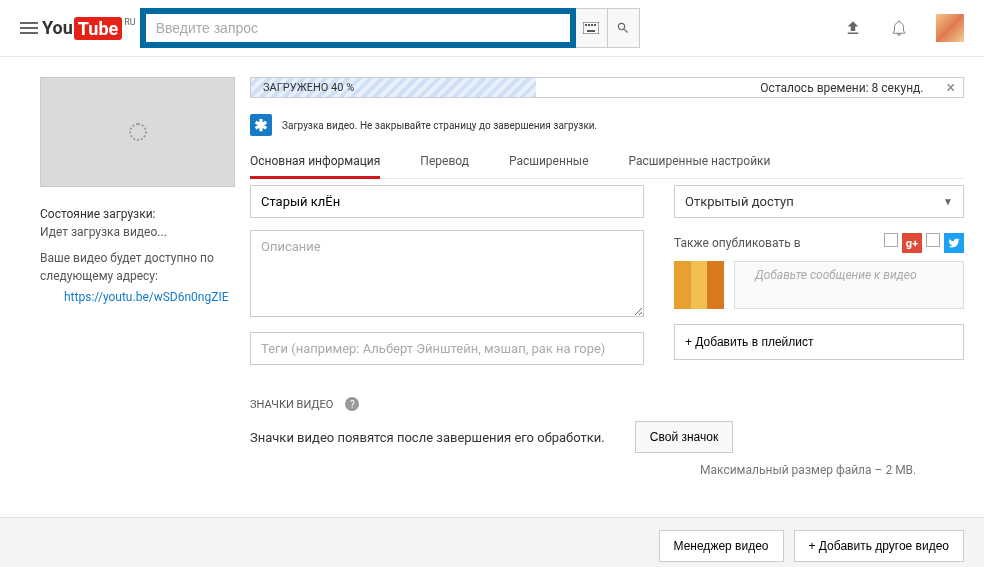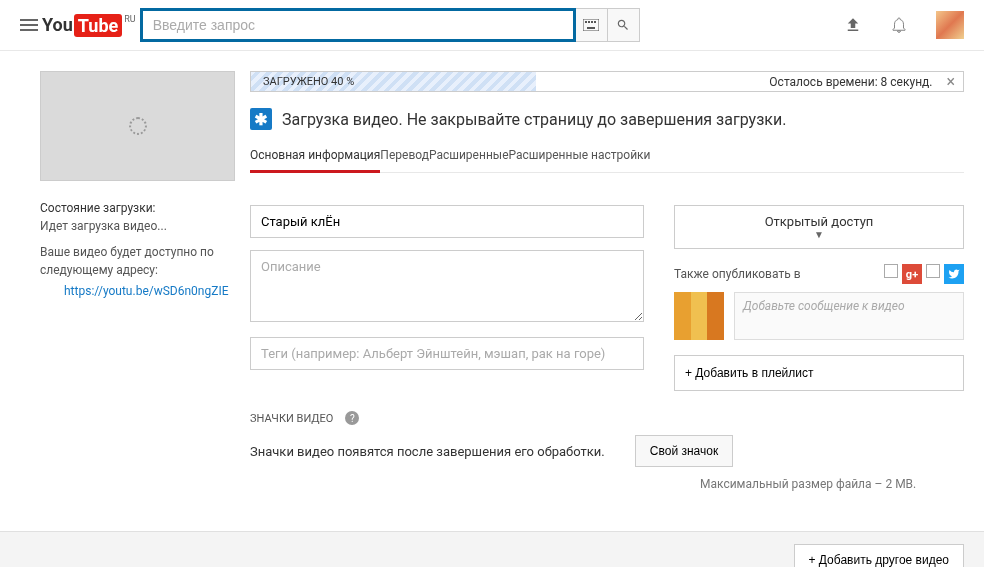--- a/index.html
+++ b/index.html
@@ -5,68 +5,68 @@
 * { box-sizing: border-box; margin: 0; padding: 0; }
 body { font-family: Roboto, Arial, sans-serif; font-size: 13px; color: #333; background: #fff; width: 984px; }
 .header { display: flex; align-items: center; padding: 8px 20px; border-bottom: 1px solid #e8e8e8; gap: 4px; }
 .menu-icon { cursor: pointer; }
 .menu-icon span { display: block; width: 18px; height: 2px; background: #666; margin: 3px 0; }
 .logo { display: flex; align-items: flex-start; }
 .logo-you { font-weight: bold; font-size: 18px; color: #333; }
 .logo-tube { background: #e62117; color: #fff; font-weight: bold; font-size: 18px; padding: 1px 4px; border-radius: 3px; margin-left: 1px; }
 .logo-ru { font-size: 9px; color: #666; margin-left: 2px; }
 .search-bar { display: flex; flex: 0 0 500px; }
-.search-input { flex: 1; padding: 6px 10px; border: 3px solid #0369a1; font-size: 14px; }
+.search-input { flex: 1; padding: 6px 10px; border: 6px solid #0369a1; font-size: 14px; }
 .kb-btn, .search-btn { border: 1px solid #ccc; border-left: none; width: 32px; background: #f8f8f8; cursor: pointer; display: flex; align-items: center; justify-content: center; }
 .search-btn svg { width: 14px; height: 14px; fill: #666; }
 .header-right { margin-left: auto; display: flex; align-items: center; gap: 28px; }
 .upload-icon, .bell-icon { width: 18px; height: 18px; fill: #666; cursor: pointer; }
 .avatar { width: 28px; height: 28px; background: linear-gradient(135deg, #f4c68a, #e07850, #f0d090); cursor: pointer; }
 
 .main { display: flex; padding: 20px; gap: 15px; }
 .left-col { width: 195px; flex-shrink: 0; margin-left: 20px; }
 .thumb { width: 195px; height: 110px; background: #dadada; border: 1px solid #ccc; display: flex; align-items: center; justify-content: center; margin-bottom: 20px; }
 .spinner { width: 18px; height: 18px; border: 2px dotted #999; border-radius: 50%; }
 .status-title { font-size: 12px; margin-bottom: 4px; }
 .status-line { font-size: 12px; color: #555; margin-bottom: 10px; }
 .status-desc { font-size: 12px; color: #555; margin-bottom: 4px; line-height: 1.5; }
 .video-link { font-size: 12px; color: #167ac6; text-decoration: none; padding-left: 24px; }
 
 .right-col { flex: 1; }
 .top-row { display: flex; gap: 10px; align-items: stretch; margin-bottom: 10px; flex-direction: column; }
 .progress-box { flex: 1; border: 1px solid #ccc; display: flex; align-items: center; position: relative; height: 32px; background: #fff; }
 .progress-fill { position: absolute; left: 0; top: 0; bottom: 0; width: 40%; background: repeating-linear-gradient(-45deg, #cfe0f5, #cfe0f5 4px, #e8f0fc 4px, #e8f0fc 8px); }
 .progress-text { position: relative; z-index: 1; padding-left: 12px; font-size: 11px; color: #333; }
-.progress-right { margin-left: auto; position: relative; z-index: 1; font-size: 12px; color: #333; padding-right: 8px; display: flex; align-items: center; gap: 14px; }
+.progress-right { margin-left: auto; position: relative; z-index: 1; font-size: 12px; color: #333; padding-right: 8px; display: flex; align-items: center; gap: 23px; }
 .close-x { cursor: pointer; color: #888; font-size: 16px; }
 .publish-btn { background: #167ac6; color: #fff; border: none; padding: 0 18px; font-size: 12px; cursor: pointer; height: 32px; }
 
 .info-bar { display: flex; align-items: center; gap: 10px; padding: 6px 0 10px; }
 .info-badge { width: 22px; height: 22px; background: #167ac6; color: #fff; display: flex; align-items: center; justify-content: center; border-radius: 2px; font-size: 16px; font-weight: bold; }
-.info-text { font-size: 16px; color: #333; }
-
-.tabs { display: flex; border-bottom: 1px solid #e8e8e8; margin-bottom: 32px; }
+.info-text { font-size: 10px; color: #333; }
+
+.tabs { display: flex; border-bottom: 1px solid #e8e8e8; gap: 40px; margin-bottom: 6px; }
 .tab { padding: 8px 0; font-size: 12px; color: #555; cursor: pointer; }
 .tab.active { color: #333; border-bottom: 3px solid #cc181e; margin-bottom: -1px; }
 
 .form-row { display: flex; gap: 30px; }
 .form-left { flex: 1; }
 .form-right { width: 290px; flex-shrink: 0; }
 .text-input { width: 100%; padding: 8px 10px; border: 1px solid #ccc; font-size: 13px; margin-bottom: 12px; font-family: inherit; }
-textarea.text-input { height: 72px; resize: vertical; }
-.privacy-select { width: 100%; padding: 8px 10px; border: 1px solid #ccc; background: #fff; display: flex; justify-content: space-between; align-items: center; cursor: pointer; margin-bottom: 15px; flex-direction: column; }
+textarea.text-input { height: 87px; resize: vertical; }
+.privacy-select { width: 100%; padding: 8px 10px; border: 1px solid #ccc; background: #fff; display: flex; justify-content: space-between; align-items: center; cursor: pointer; margin-bottom: 15px; }
 .caret { font-size: 10px; color: #666; }
 .share-label { font-size: 12px; color: #555; margin-bottom: 8px; display: flex; justify-content: space-between; align-items: center; }
 .social-boxes { display: flex; gap: 4px; }
 .cb { width: 14px; height: 14px; border: 1px solid #aaa; }
 .gplus { width: 20px; height: 20px; background: #dd4b39; color: #fff; display: flex; align-items: center; justify-content: center; font-size: 11px; font-weight: bold; }
 .twit { width: 20px; height: 20px; background: #1da1f2; color: #fff; display: flex; align-items: center; justify-content: center; }
 .share-row { display: flex; gap: 10px; margin-bottom: 15px; }
 .mini-thumb { width: 50px; height: 48px; background: linear-gradient(90deg, #e8a030 0%, #e8a030 33%, #f0c050 33%, #f0c050 66%, #d87820 66%); }
-.share-msg { flex: 1; border: 1px solid #ddd; padding: 6px 8px; font-size: 12px; color: #aaa; font-style: italic; background: #fafafa; }
+.share-msg { flex: 1; border: 1px solid #ddd; padding: 6px 20px; font-size: 12px; color: #aaa; font-style: italic; background: #fafafa; }
 .playlist-btn { width: 100%; text-align: left; padding: 10px; border: 1px solid #ccc; background: #fff; font-size: 12px; cursor: pointer; }
 
 .thumbs-section { margin-top: 20px; }
 .thumbs-title { font-size: 11px; color: #555; display: flex; align-items: center; gap: 12px; margin-bottom: 10px; }
 .help-circle { width: 14px; height: 14px; border-radius: 50%; background: #999; color: #fff; font-size: 10px; display: flex; align-items: center; justify-content: center; }
 .thumbs-row { display: flex; align-items: center; gap: 30px; margin-bottom: 10px; }
 .thumbs-desc { font-size: 13px; color: #333; }
 .custom-thumb-btn { border: 1px solid #ccc; background: #f8f8f8; padding: 8px 14px; font-size: 12px; cursor: pointer; }
 .thumbs-note { font-size: 12px; color: #777; margin-left: 450px; }
 
@@ -192,14 +192,15 @@
       <div class="thumbs-row">
         <div class="thumbs-desc">Значки видео появятся после завершения его обработки.</div>
         <button class="custom-thumb-btn">Свой значок</button>
       </div>
       <div class="thumbs-note">Максимальный размер файла – 2 MB.</div>
     </div>
   </div>
 </div>
 
 <div class="footer">
+  <button class="footer-btn">Менеджер видео</button>
   <button class="footer-btn">+  Добавить другое видео</button>
 </div>
 
 </body></html>

